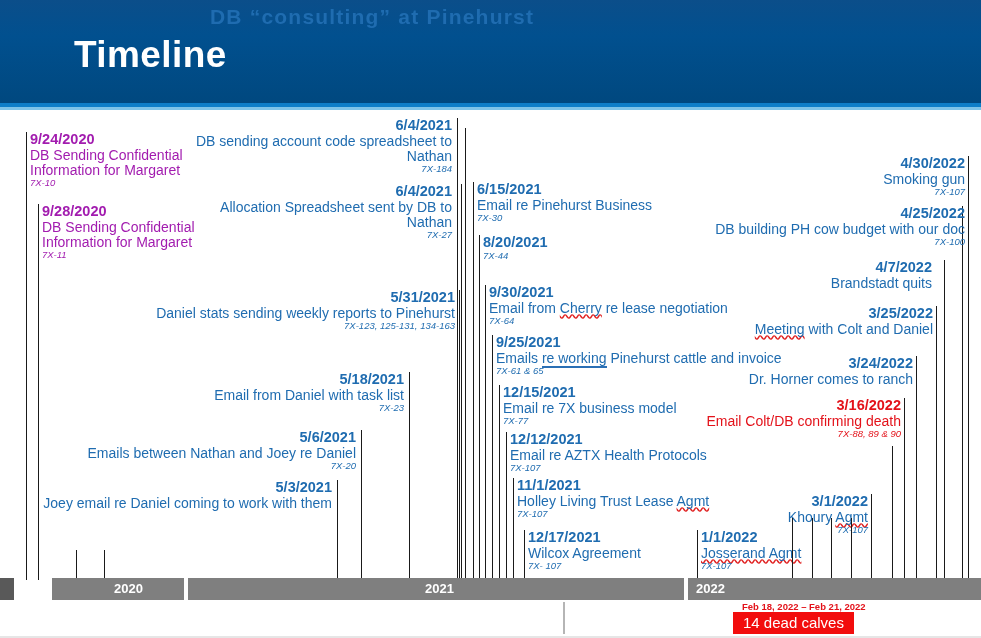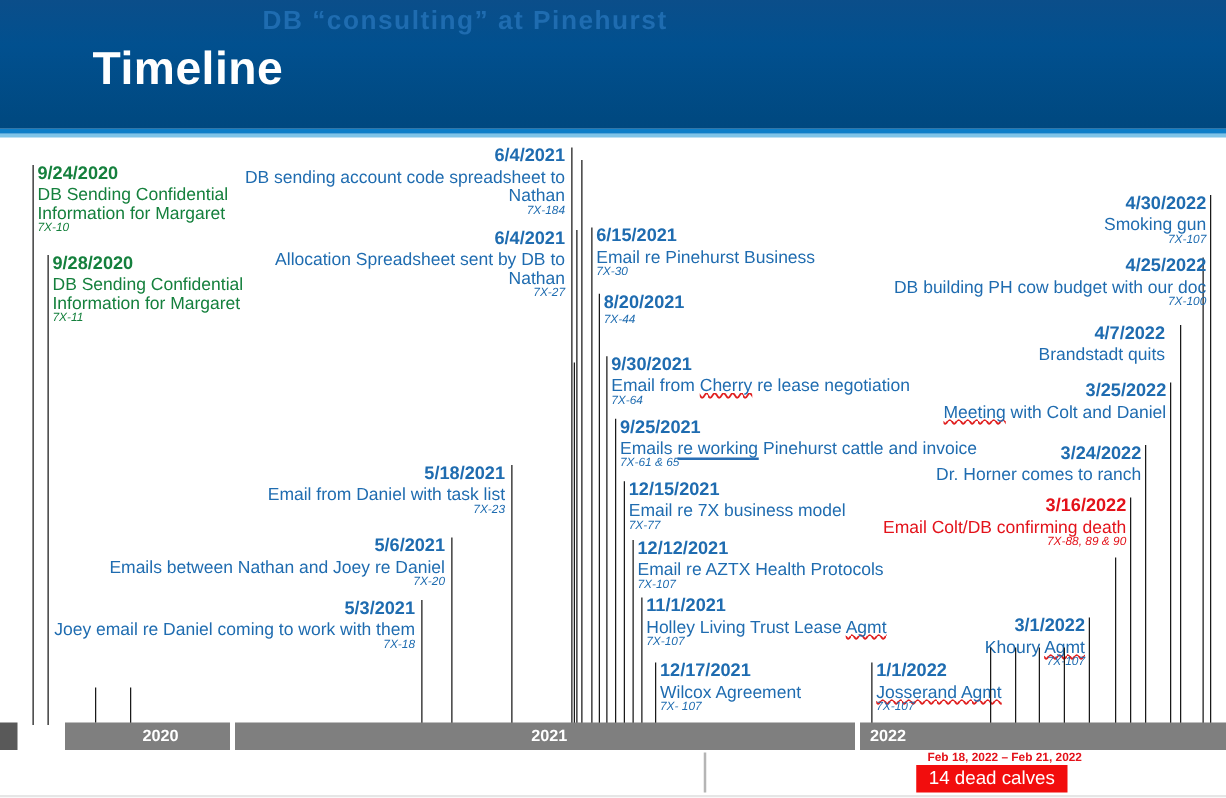--- a/index.html
+++ b/index.html
@@ -68,21 +68,21 @@
   .event .ev-exh {
     font-size: 9.5px;
     font-style: italic;
     display: block;
     margin-top: 0px;
   }
   .event.align-right { text-align: right; }
   .event.align-left  { text-align: left; }
 
   .c-blue  { color: #1f6cb0; }
-  .c-black { color: #15803d; }
+  .c-black { color: #a21caf; }
   .c-red   { color: #e3121a; }
 
   
   .sq-red {
     text-decoration: underline wavy #e02020;
     text-decoration-skip-ink: none;
   }
   .sq-blue {
     border-bottom: 2px double #2a6fb5;
   }
@@ -179,37 +179,41 @@
       <span class="ev-desc">DB sending account code spreadsheet to Nathan</span>
       <span class="ev-exh">7X-184</span>
     </div>
     <div class="tick-line" style="left: 461px; top: 74px; height: 396px;"></div>
     <div class="event align-right c-blue" style="left: 180px; top: 74px; width: 272px;">
       <span class="ev-date">6/4/2021</span>
       <span class="ev-desc">Allocation Spreadsheet sent by DB to Nathan</span>
       <span class="ev-exh">7X-27</span>
     </div>
     <div class="tick-line" style="left: 459px; top: 180px; height: 290px;"></div>
+    <div class="event align-right c-blue" style="left: 130px; top: 180px; width: 325px;">
+      <span class="ev-date">5/31/2021</span>
+      <span class="ev-desc">Daniel stats sending weekly reports to Pinehurst</span>
+      <span class="ev-exh">7X-123, 125-131, 134-163</span>
+    </div>
     <div class="tick-line" style="left: 409px; top: 262px; height: 208px;"></div>
     <div class="event align-right c-blue" style="left: 180px; top: 262px; width: 224px;">
       <span class="ev-date">5/18/2021</span>
       <span class="ev-desc">Email from Daniel with task list</span>
       <span class="ev-exh">7X-23</span>
     </div>
     <div class="tick-line" style="left: 361px; top: 320px; height: 150px;"></div>
     <div class="event align-right c-blue" style="left: 80px; top: 320px; width: 276px;">
       <span class="ev-date">5/6/2021</span>
       <span class="ev-desc">Emails between Nathan and Joey re Daniel</span>
       <span class="ev-exh">7X-20</span>
     </div>
     <div class="tick-line" style="left: 337px; top: 370px; height: 100px;"></div>
     <div class="event align-right c-blue" style="left: 38px; top: 370px; width: 294px;">
       <span class="ev-date">5/3/2021</span>
       <span class="ev-desc">Joey email re Daniel coming to work with them</span>
-      <span class="ev-exh">7X-18</span>
     </div>
     <div class="tick-line" style="left: 465px; top: 18px; height: 452px;"></div>
     <div class="tick-line" style="left: 473px; top: 72px; height: 398px;"></div>
     <div class="event align-left c-blue" style="left: 477px; top: 72px; width: 230px;">
       <span class="ev-date">6/15/2021</span>
       <span class="ev-desc">Email re Pinehurst Business</span>
       <span class="ev-exh">7X-30</span>
     </div>
     <div class="tick-line" style="left: 479px; top: 125px; height: 345px;"></div>
     <div class="event align-left c-blue" style="left: 483px; top: 125px; width: 230px;">

